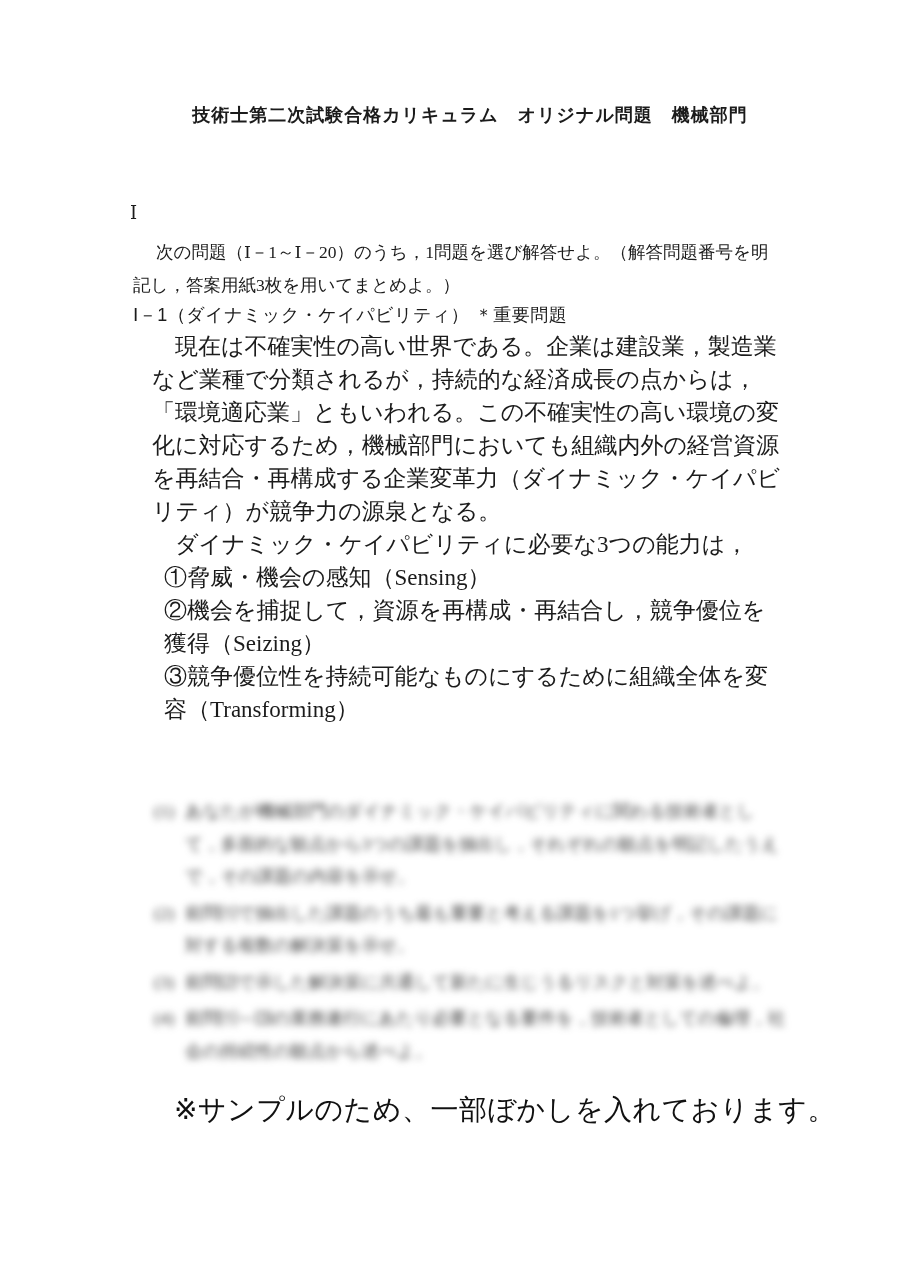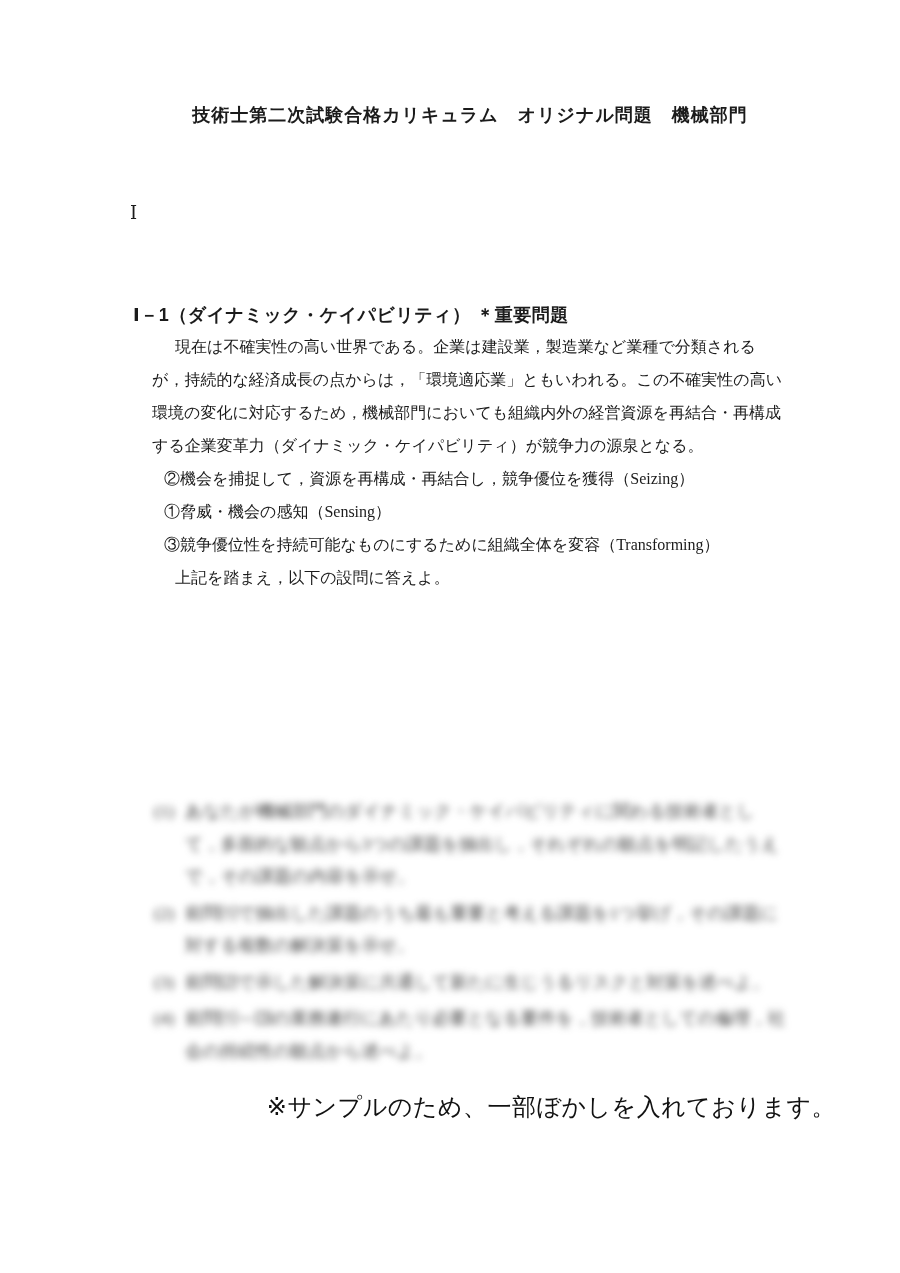--- a/index.html
+++ b/index.html
@@ -27,68 +27,69 @@
     font-size:18px;
   }
   .intro {
     position:absolute; top:236px; left:133px; width:648px;
     font-size:17.5px; line-height:33px;
     text-indent:23px;
   }
   .q-heading {
     position:absolute; top:303px; left:133px;
     font-family:"Liberation Sans","DejaVu Sans",sans-serif;
-    font-weight:bold; font-size:18px; letter-spacing:0.5px;
+    font-weight:normal; font-size:18px; letter-spacing:0.5px;
   }
   .body-block {
     position:absolute; top:330px; left:152px; width:632px;
-    font-size:16px; line-height:33px;
+    font-size:23px; line-height:33px;
   }
   .body-block p { margin:0; text-indent:23px; }
   .ability-list div, .abilities-tail { padding-left:12px; text-indent:0; }
   .abilities-tail { margin:0; }
   .lead-line { margin:0; text-indent:23px; }
   .blurred-block {
     position:absolute; top:795px; left:144px; width:642px;
     font-size:17.5px; line-height:32.5px;
     color:#3d3d3d;
     filter:blur(3.6px);
     user-select:none;
   }
   .bq { position:relative; padding-left:41px; }
   .bq + .bq { margin-top:4px; }
   .bq .marker { position:absolute; left:10px; top:0; }
   .footer-note {
     position:absolute; top:1091px; right:64px;
     font-family:"Liberation Sans","DejaVu Sans",sans-serif;
-    font-size:24px; color:#111;
+    font-size:28px; color:#111;
     letter-spacing:0.5px;
   }
 </style>
 </head>
 <body>
 
 <div class="page">
 
   <div class="doc-title">技術士第二次試験合格カリキュラム　オリジナル問題　機械部門</div>
 
 
   <div class="sec-numeral">Ⅰ</div>
 
+  <div class="intro">次の問題（Ⅰ－1～Ⅰ－20）のうち，1問題を選び解答せよ。（解答問題番号を明記し，答案用紙3枚を用いてまとめよ。）</div>
 
   <div class="q-heading">Ⅰ－1（ダイナミック・ケイパビリティ） ＊重要問題</div>
 
   <div class="body-block">
     <p>現在は不確実性の高い世界である。企業は建設業，製造業など業種で分類されるが，持続的な経済成長の点からは，「環境適応業」ともいわれる。この不確実性の高い環境の変化に対応するため，機械部門においても組織内外の経営資源を再結合・再構成する企業変革力（ダイナミック・ケイパビリティ）が競争力の源泉となる。</p>
+    <p class="lead-line">ダイナミック・ケイパビリティに必要な3つの能力は，</p>
     <div class="ability-list">
+      <div>①脅威・機会の感知（Sensing）</div>
       <div>②機会を捕捉して，資源を再構成・再結合し，競争優位を獲得（Seizing）</div>
-      <div>①脅威・機会の感知（Sensing）</div>
       <div>③競争優位性を持続可能なものにするために組織全体を変容（Transforming）</div>
     </div>
-    <p>上記を踏まえ，以下の設問に答えよ。</p>
   </div>
 
   <div class="blurred-block">
     <div class="bq">
       <span class="marker">(1)</span>
       <span>あなたが機械部門のダイナミック・ケイパビリティに関わる技術者として，多面的な観点から3つの課題を抽出し，それぞれの観点を明記したうえで，その課題の内容を示せ。</span>
     </div>
     <div class="bq">
       <span class="marker">(2)</span>
       <span>前問⑴で抽出した課題のうち最も重要と考える課題を1つ挙げ，その課題に対する複数の解決策を示せ。</span>

